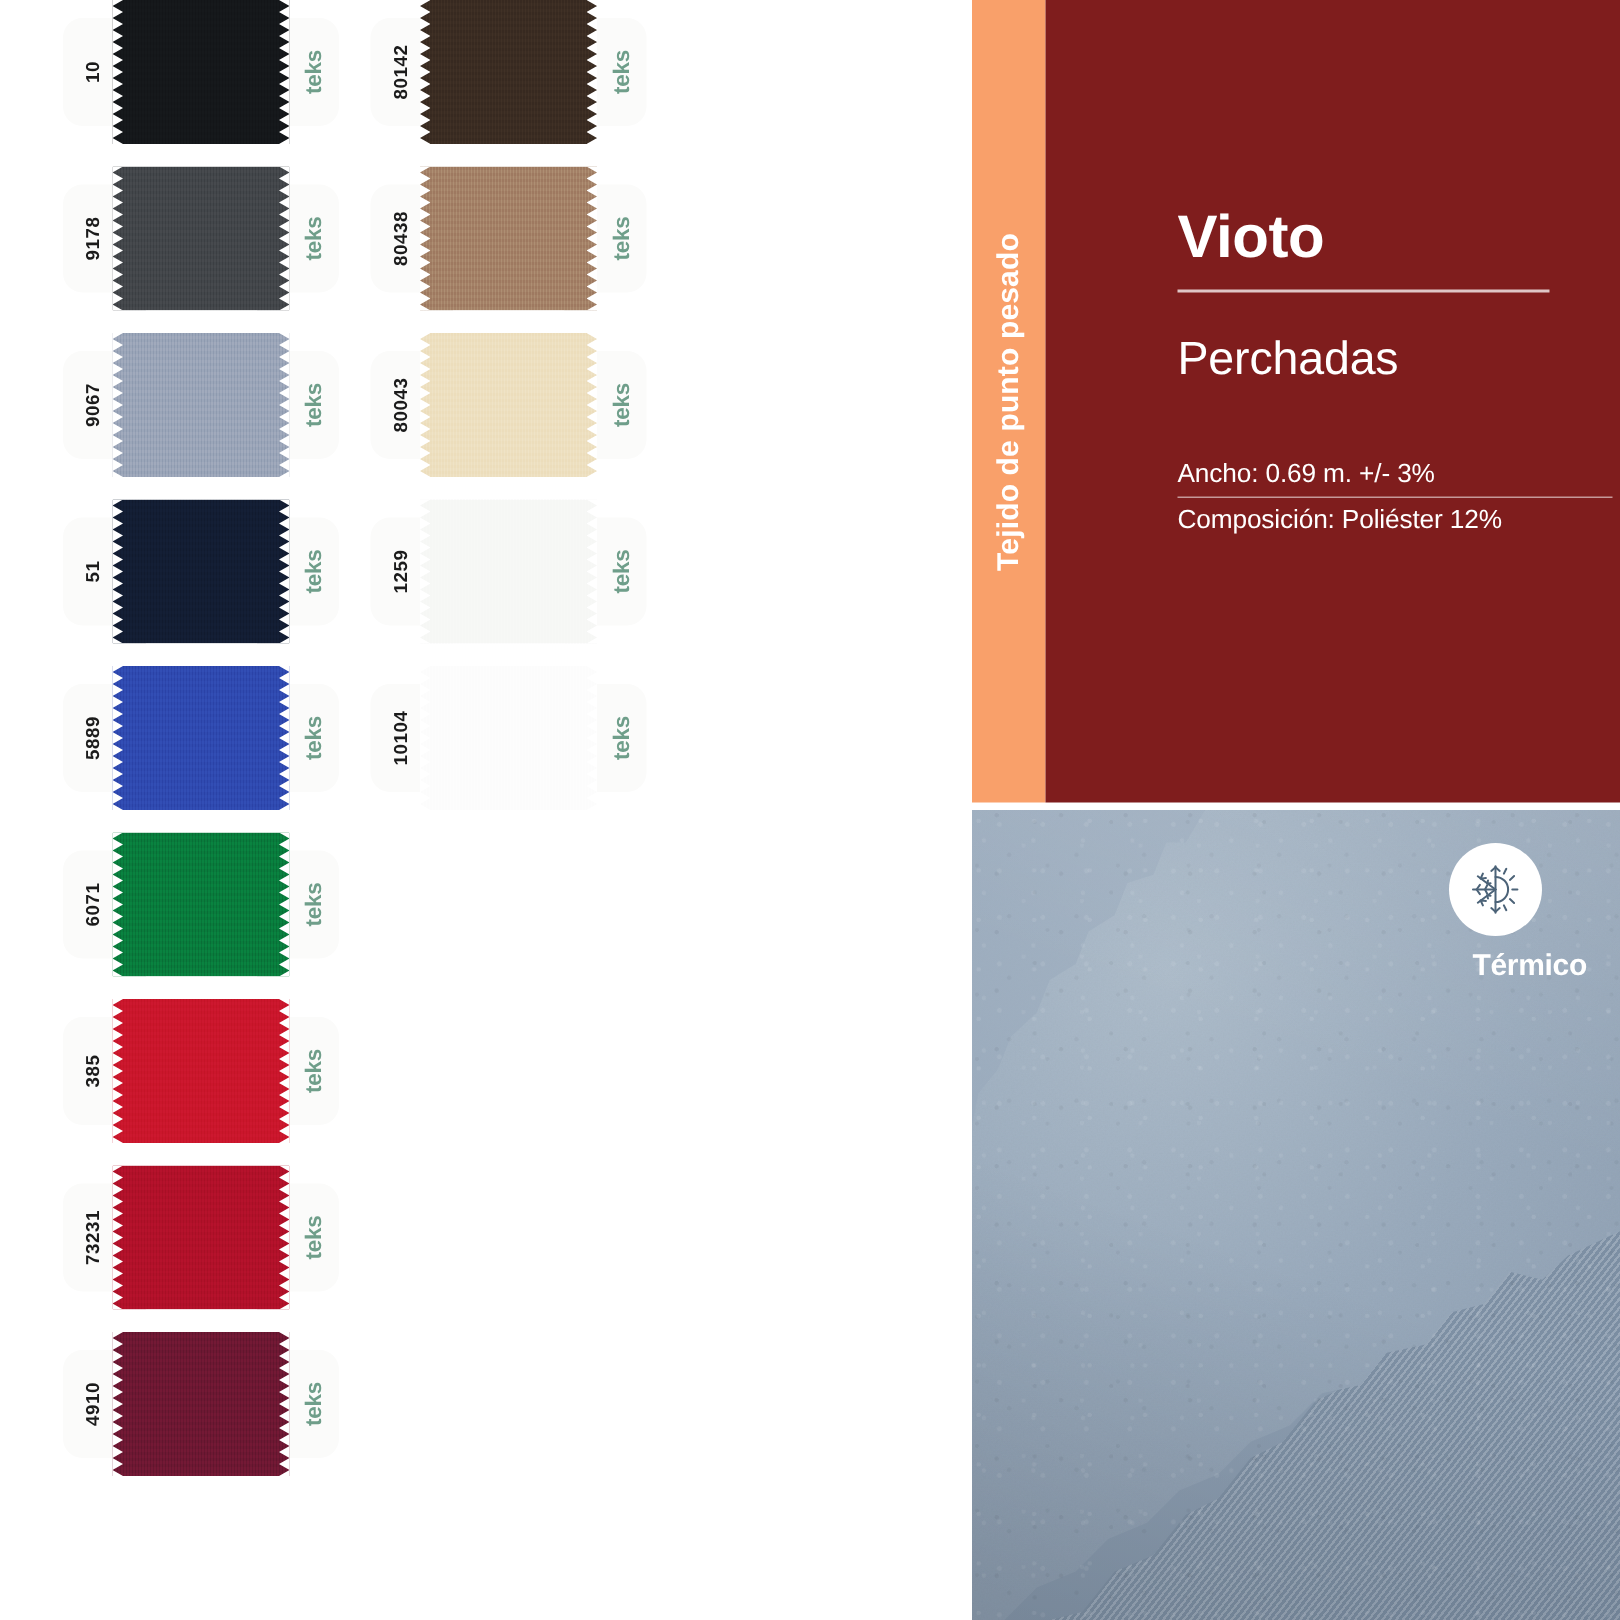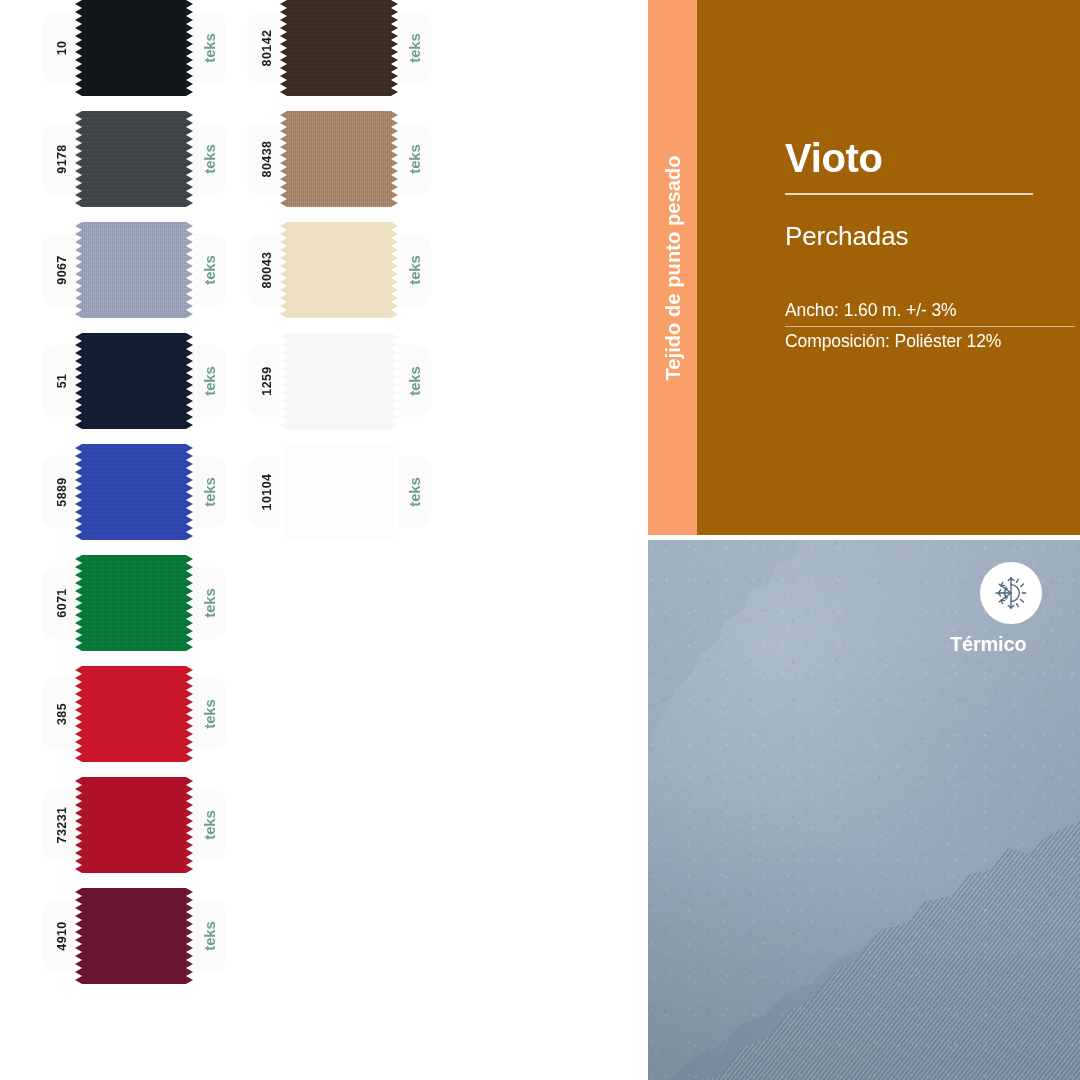--- a/index.html
+++ b/index.html
@@ -126,39 +126,39 @@
     left:50%; top:50%;
     transform:translate(-50%,-50%) rotate(-90deg);
     white-space:nowrap;
     color:#ffffff;
     font-size:20px;
     font-weight:bold;
     letter-spacing:.1px;
   }
   #green-panel {
     flex:1;
-    background:#a16207;
+    background:#7f1d1d;
     padding:138px 0 0 88px;
     position:relative;
   }
   #product-title {
     color:#ffffff;
     font-size:40px;
     font-weight:bold;
     letter-spacing:-.3px;
     line-height:1;
   }
   #title-rule {
     width:248px; height:1.5px;
     background:rgba(255,255,255,.75);
     margin:15px 0 0 0;
   }
   #product-subtitle {
     color:#ffffff;
-    font-size:26px;
+    font-size:31px;
     font-weight:normal;
     margin-top:26px;
     letter-spacing:-.1px;
   }
   #spec-list {
     margin-top:44px;
     width:290px;
   }
   .spec-row {
     color:#ffffff;
@@ -236,23 +236,23 @@
   }
   #photo-vignette {
     background:
       linear-gradient(200deg, rgba(255,255,255,.10) 0%, rgba(0,0,0,0) 35%),
       linear-gradient(20deg,  rgba(0,0,0,.11) 0%, rgba(0,0,0,0) 45%);
   }
 
   
   #thermal-badge {
     position:absolute;
-    right:8px; top:22px;
+    right:22px; top:22px;
     width:122px;
-    text-align:left;
+    text-align:right;
     z-index:20;
   }
   #thermal-circle {
     width:62px; height:62px;
     border-radius:50%;
     background:#ffffff;
     margin:0 auto;
     display:flex; align-items:center; justify-content:center;
   }
   #thermal-label {
@@ -428,21 +428,21 @@
   <div id="orange-strip">
     <div id="category-label">Tejido de punto pesado</div>
   </div>
 
   <div id="green-panel">
     <div id="product-title">Vioto</div>
     <div id="title-rule"></div>
     <div id="product-subtitle">Perchadas</div>
 
     <div id="spec-list">
-      <div class="spec-row">Ancho: 1.60 m. +/- 3%</div>
+      <div class="spec-row">Ancho: 0.69 m. +/- 3%</div>
       <div class="spec-row">Composición:  Poliéster 12%</div>
     </div>
   </div>
 </div>
 
 <div id="fabric-photo">
   <div class="photo-layer" id="photo-base"></div>
   <div class="photo-layer" id="photo-rib"></div>
   <div class="photo-layer" id="photo-nap"></div>
   <div class="photo-layer" id="photo-fold"></div>

